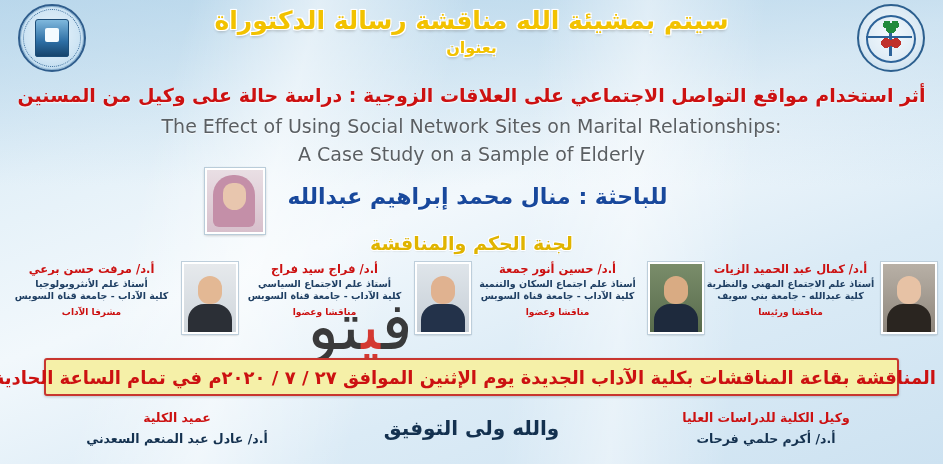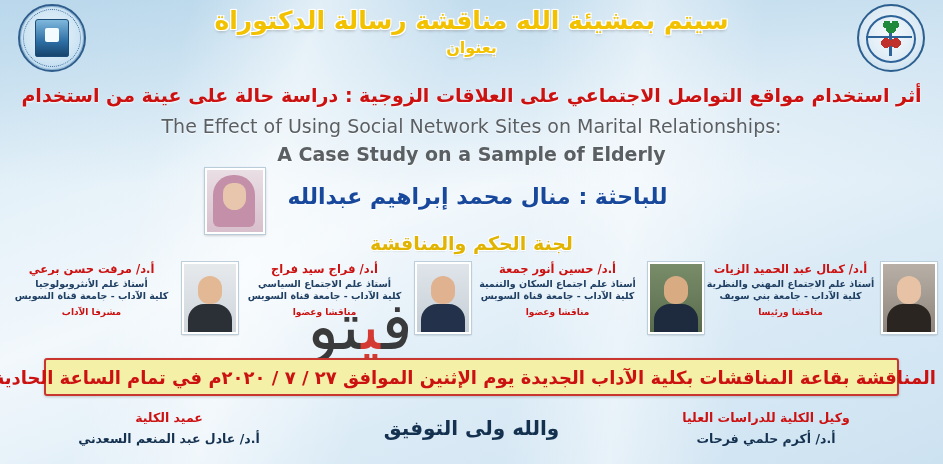--- a/index.html
+++ b/index.html
@@ -138,21 +138,21 @@
     position: absolute;
     left: 0; right: 0;
     text-align: center;
     direction: ltr;
     font-size: 19px;
     color: #5a5f63;
     font-weight: 400;
     text-shadow: 0 1px 1px rgba(255,255,255,0.85);
   }
   .title-en-1 { top: 115px; }
-  .title-en-2 { top: 143px; font-weight: bold; }
+  .title-en-2 { top: 143px; }
 
   
   .researcher-row {
     position: absolute;
     top: 168px; left: 0; right: 0;
     height: 66px;
   }
   .researcher-photo {
     position: absolute;
     left: 205px;
@@ -330,21 +330,21 @@
     left: 0; right: 0;
     top: 400px;
     height: 64px;
   }
   .footer-col {
     position: absolute;
     top: 10px;
     text-align: center;
   }
   .footer-right { right: 52px; width: 250px; }
-  .footer-left  { left: 44px;  width: 250px; }
+  .footer-left  { left: 52px;  width: 250px; }
   .footer-title {
     font-size: 12.5px;
     font-weight: 700;
     color: #cc1111;
   }
   .footer-person {
     margin-top: 6px;
     font-size: 12.5px;
     font-weight: 700;
     color: #14314f;
@@ -374,21 +374,21 @@
       <div class="globe"></div>
       <div class="trunk"></div>
       <div class="tree-top"></div>
       <div class="tree-bottom"></div>
     </div>
 
     <div class="header-line1">سيتم بمشيئة الله مناقشة رسالة الدكتوراة</div>
     <div class="header-line2">بعنوان</div>
   </div>
 
-  <div class="title-ar">أثر استخدام مواقع التواصل الاجتماعي على العلاقات الزوجية : دراسة حالة على عينة من استخدام</div>
+  <div class="title-ar">أثر استخدام مواقع التواصل الاجتماعي على العلاقات الزوجية : دراسة حالة على وكيل من المسنين</div>
   <div class="title-en title-en-1">The Effect of Using Social Network Sites on Marital Relationships:</div>
   <div class="title-en title-en-2">A Case Study on a Sample of Elderly</div>
 
   <div class="researcher-row">
     <div class="researcher-photo">
       <div class="hair"></div>
       <div class="face"></div>
     </div>
     <div class="researcher-name">للباحثة :  منال محمد إبراهيم عبدالله</div>
   </div>
@@ -399,21 +399,21 @@
 
     <div class="member">
       <div class="member-photo p4">
         <div class="bg"></div>
         <div class="body"></div>
         <div class="head"></div>
       </div>
       <div class="member-text">
         <div class="m-name">أ.د/ كمال عبد الحميد الزيات</div>
         <div class="m-role1">أستاذ علم الاجتماع المهني والنظرية</div>
-        <div class="m-role2">كلية الآداب - جامعة بني سويف</div>
+        <div class="m-role2">كلية عبدالله - جامعة بني سويف</div>
         <div class="m-status">مناقشا ورئيسا</div>
       </div>
     </div>
 
     <div class="member">
       <div class="member-photo p2">
         <div class="bg"></div>
         <div class="body"></div>
         <div class="head"></div>
       </div>

